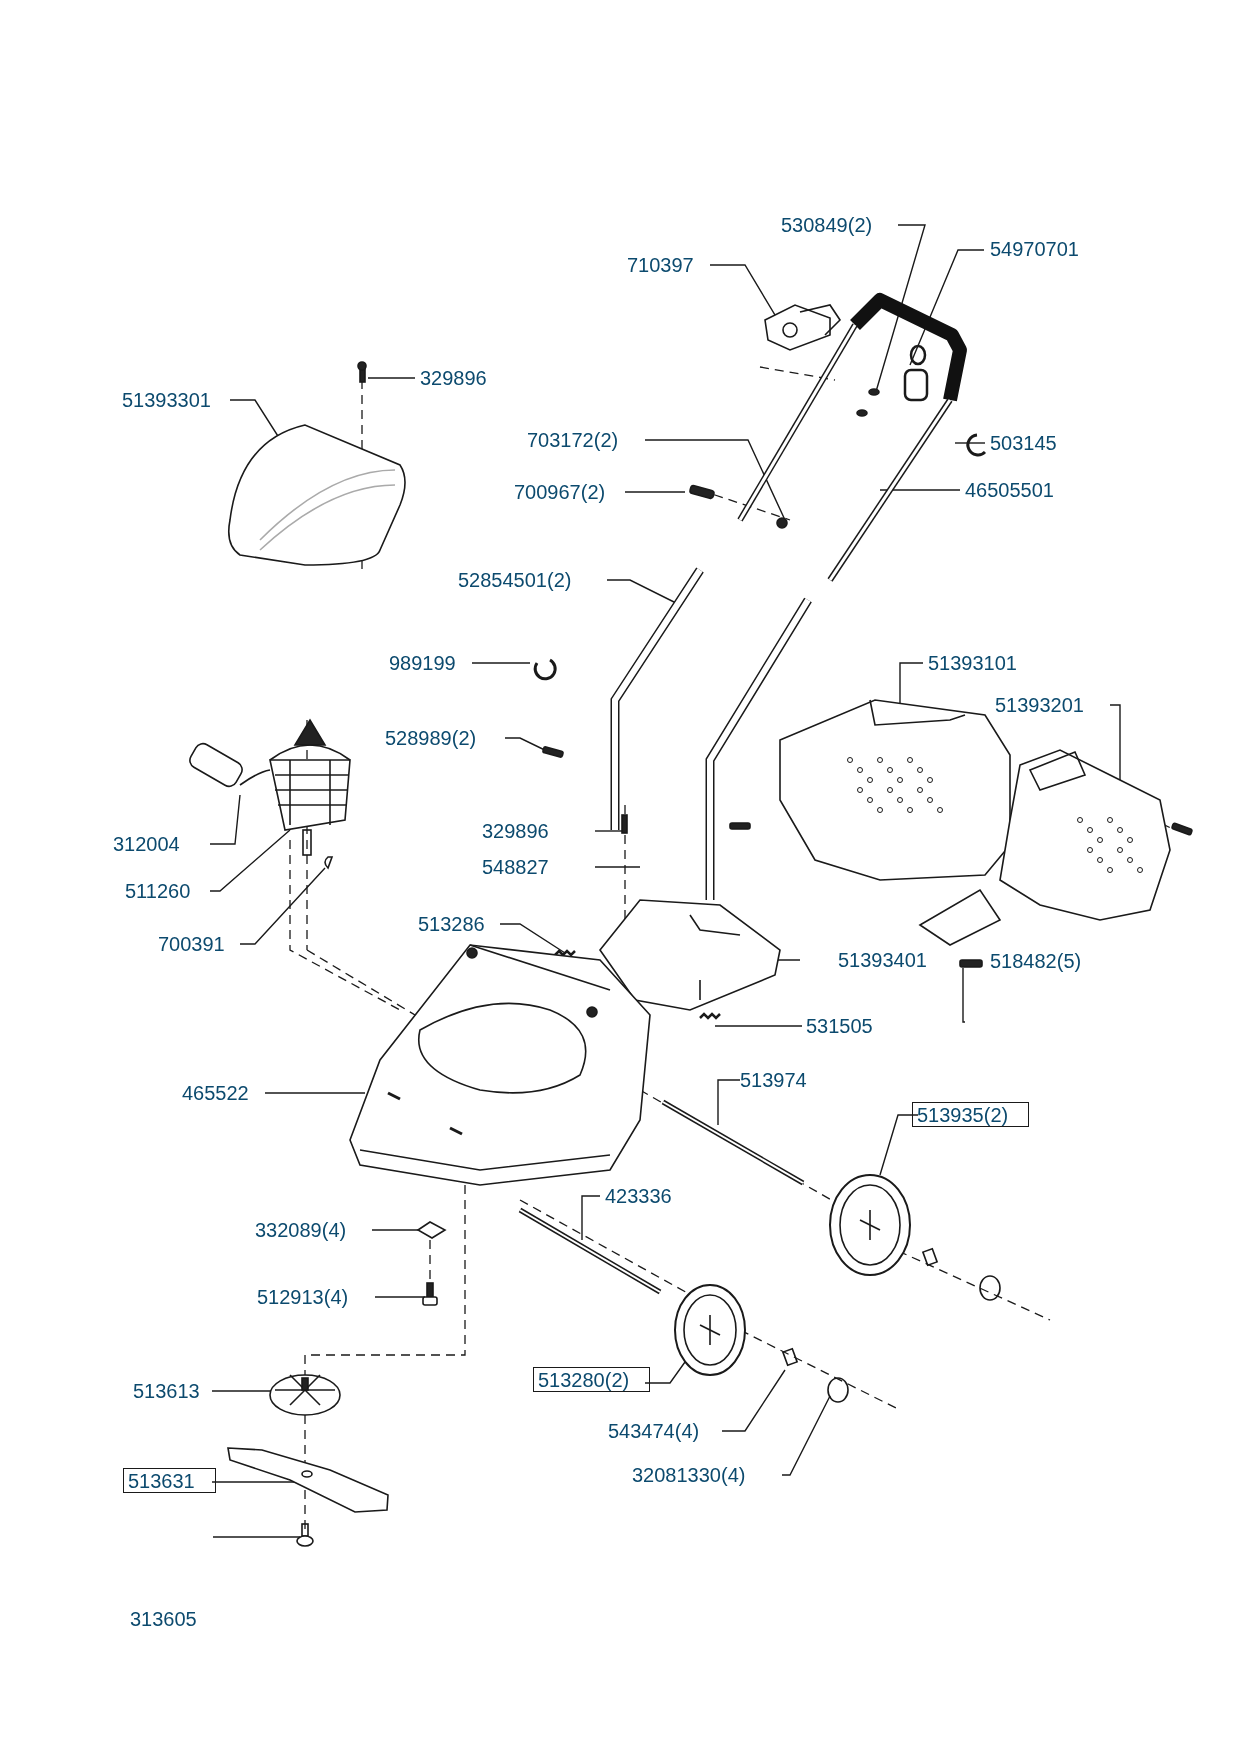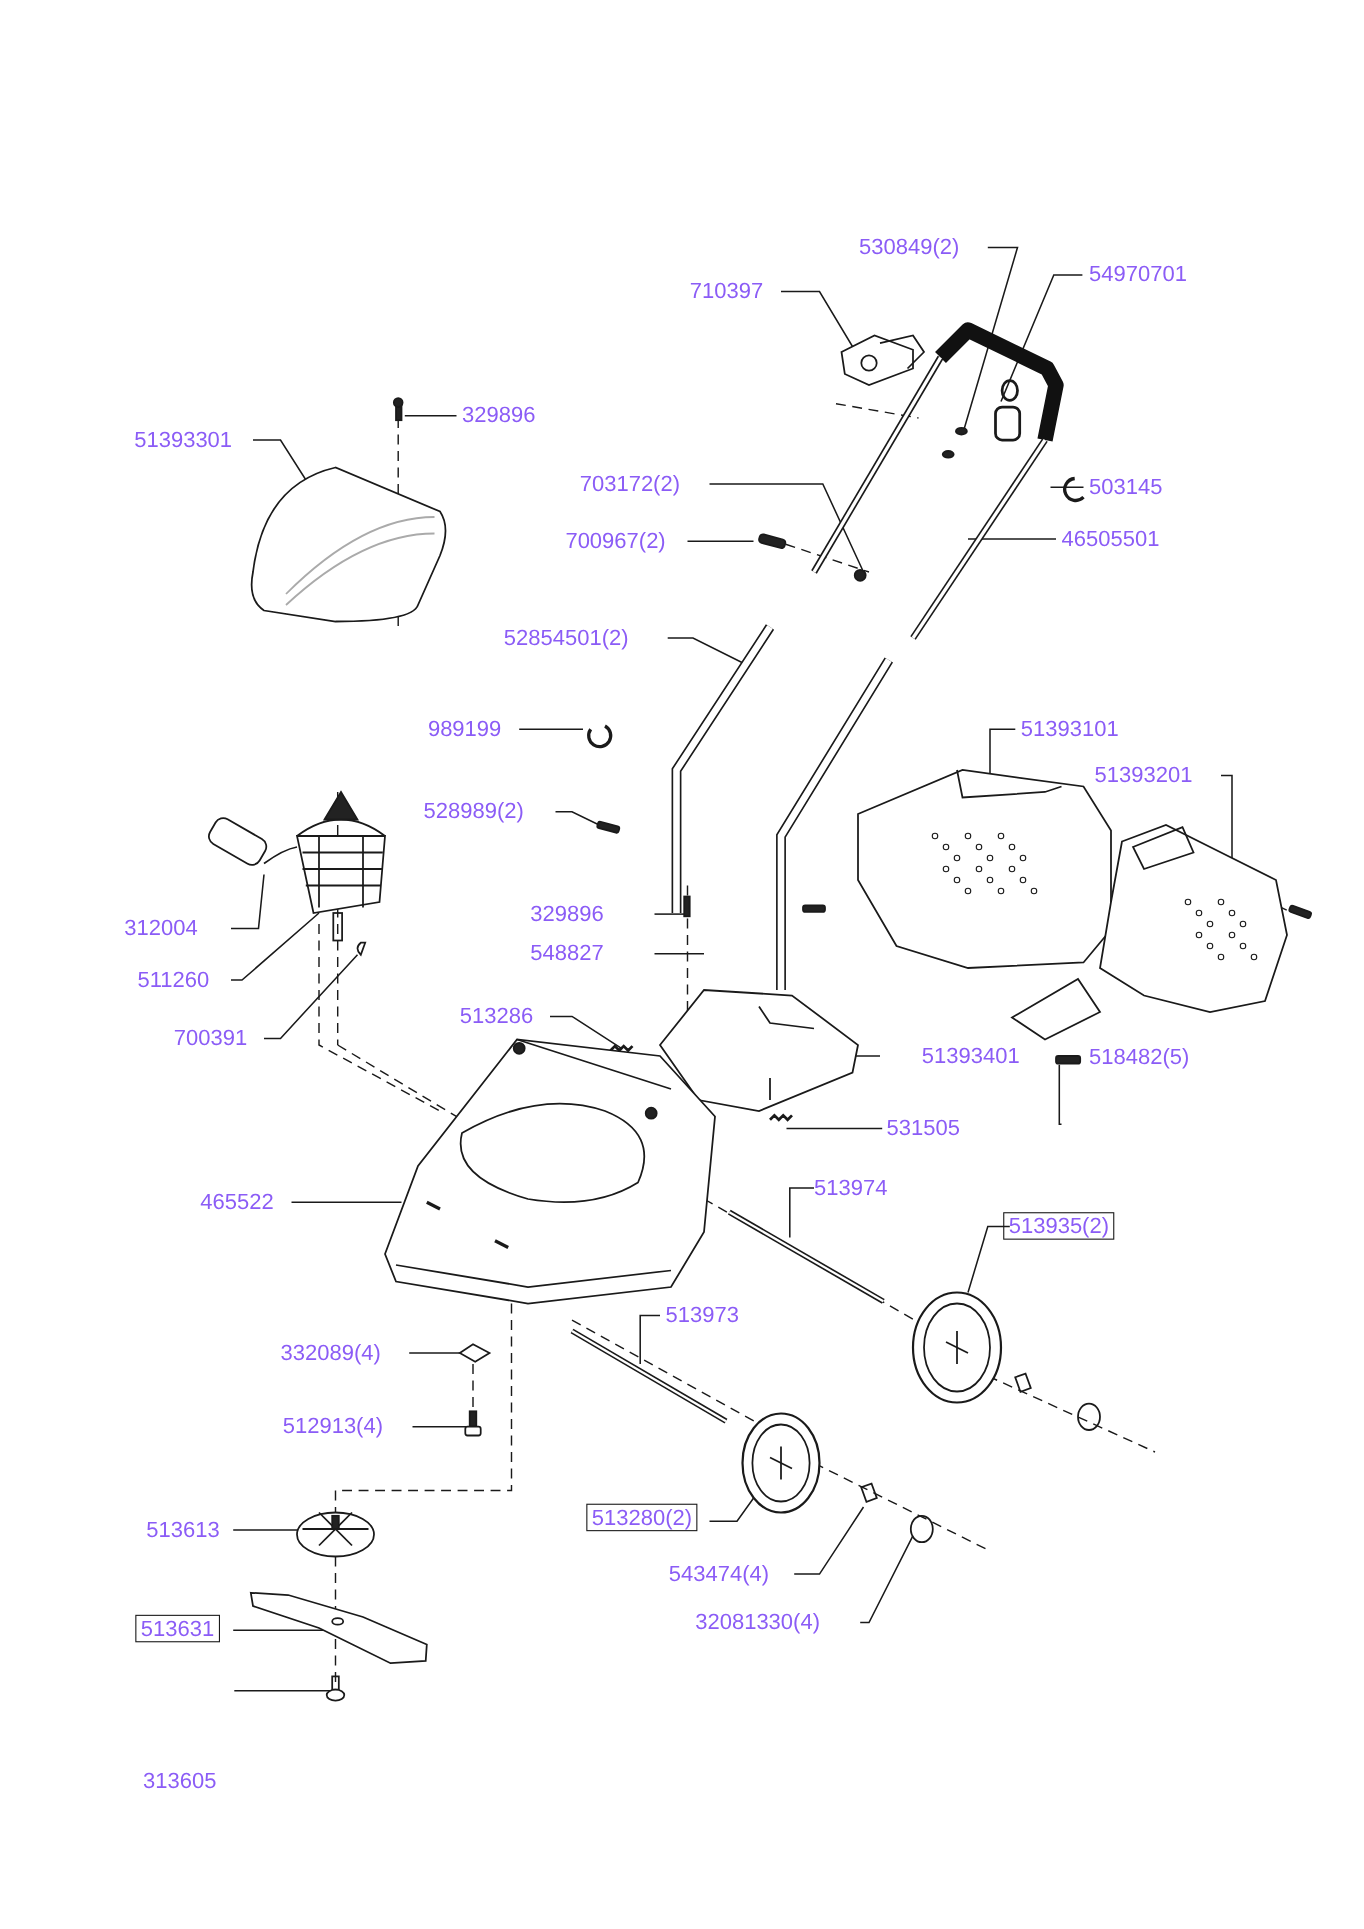--- a/index.html
+++ b/index.html
@@ -1,19 +1,19 @@
 <!DOCTYPE html>
 <html><head>
 <meta charset="utf-8">
 <style>
   html, body { margin:0; padding:0; background:#ffffff; }
   body { width:1240px; height:1754px; position:relative; overflow:hidden; font-family:"Liberation Sans", sans-serif; color:#1a1a1a; }
   #diagram { position:absolute; left:0; top:0; width:1240px; height:1754px; }
-  .lbl { position:absolute; font-size:20px; line-height:22px; white-space:nowrap; color:#8b5cf6; }
-  .lbl.boxed { border:1.5px solid #1a1a1a; padding:1px 4px 0 4px; }
+  .lbl { position:absolute; font-size:20px; line-height:22px; white-space:nowrap; color:#0c4a6e; }
+  .lbl.boxed { border:1.5px solid #1a1a1a; padding:1px 20px 0 4px; }
 </style>
 </head>
 <body>
 
 <svg id="diagram" viewBox="0 0 1240 1754" xmlns="http://www.w3.org/2000/svg" fill="none" stroke="#1a1a1a" stroke-width="1.6">
 
   <g stroke-width="1.4">
     <polyline points="898,225 925,225 875,395"></polyline>
     <polyline points="710,265 745,265 790,340"></polyline>
     <polyline points="984,250 958,250 910,365"></polyline>
@@ -273,21 +273,21 @@
 <div class="lbl" style="left:482px;top:856px">548827</div>
 <div class="lbl" style="left:125px;top:880px">511260</div>
 <div class="lbl" style="left:158px;top:933px">700391</div>
 <div class="lbl" style="left:418px;top:913px">513286</div>
 <div class="lbl" style="left:838px;top:949px">51393401</div>
 <div class="lbl" style="left:806px;top:1015px">531505</div>
 <div class="lbl" style="left:990px;top:950px">518482(5)</div>
 <div class="lbl" style="left:182px;top:1082px">465522</div>
 <div class="lbl" style="left:740px;top:1069px">513974</div>
 <div class="lbl boxed" style="left:912px;top:1102px">513935(2)</div>
-<div class="lbl" style="left:605px;top:1185px">513973</div>
+<div class="lbl" style="left:605px;top:1185px">423336</div>
 <div class="lbl" style="left:255px;top:1219px">332089(4)</div>
 <div class="lbl" style="left:257px;top:1286px">512913(4)</div>
 <div class="lbl" style="left:133px;top:1380px">513613</div>
 <div class="lbl boxed" style="left:533px;top:1367px">513280(2)</div>
 <div class="lbl" style="left:608px;top:1420px">543474(4)</div>
 <div class="lbl boxed" style="left:123px;top:1468px">513631</div>
 <div class="lbl" style="left:632px;top:1464px">32081330(4)</div>
 <div class="lbl" style="left:130px;top:1608px">313605</div>
 
 </body></html>

